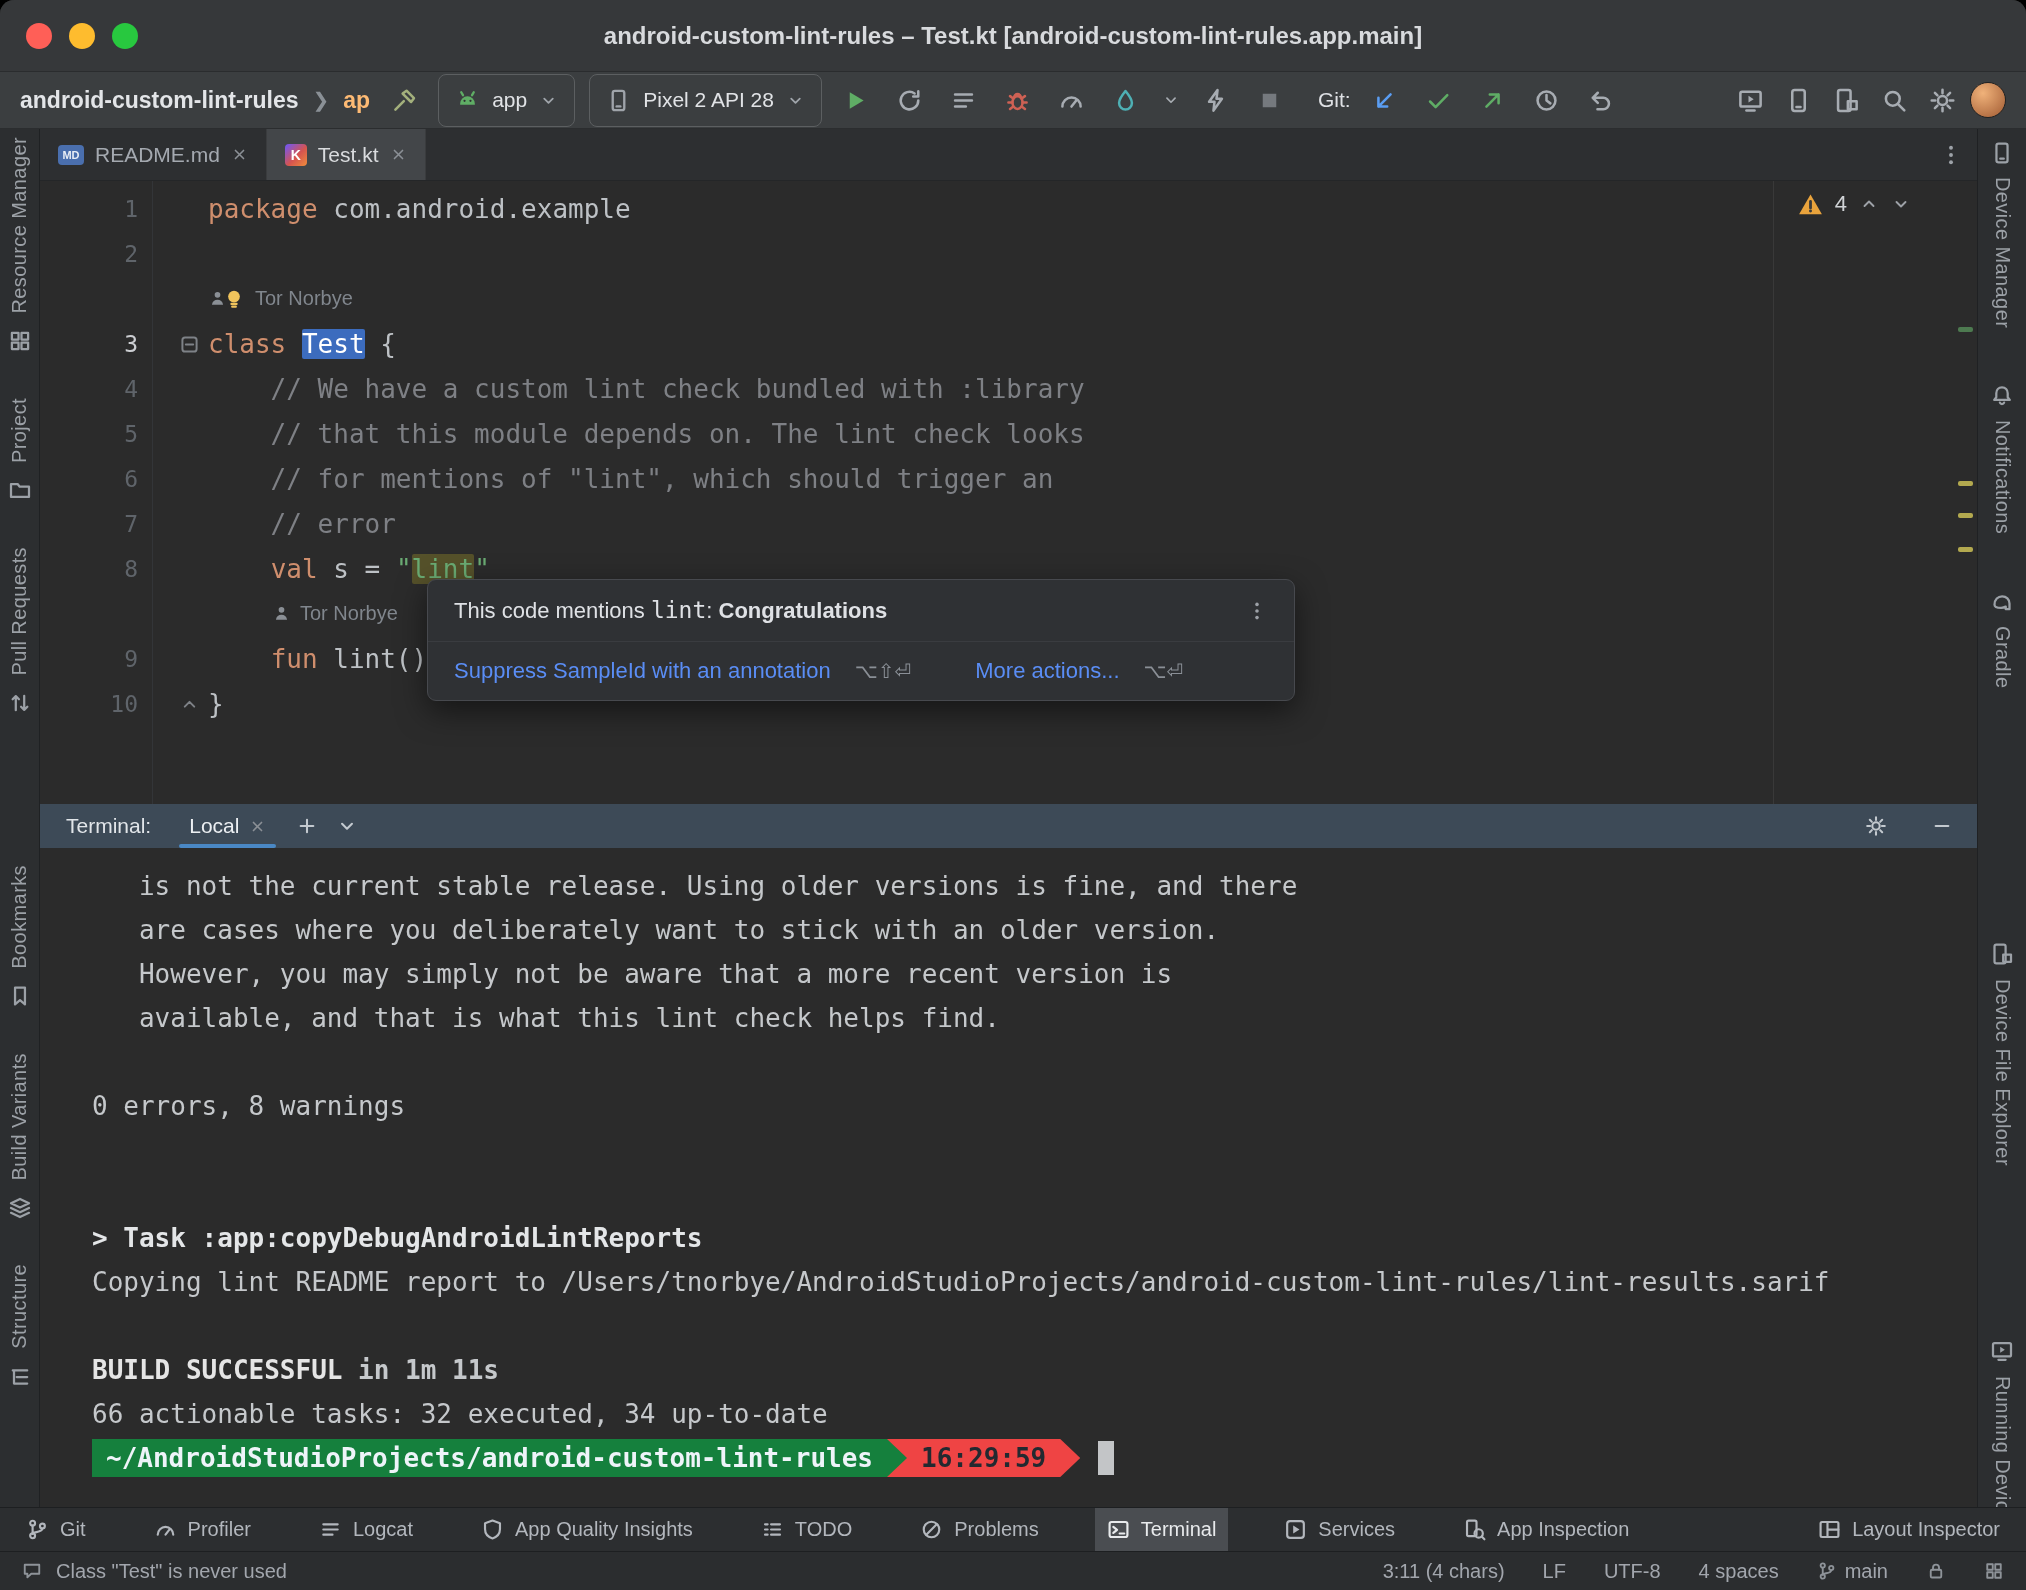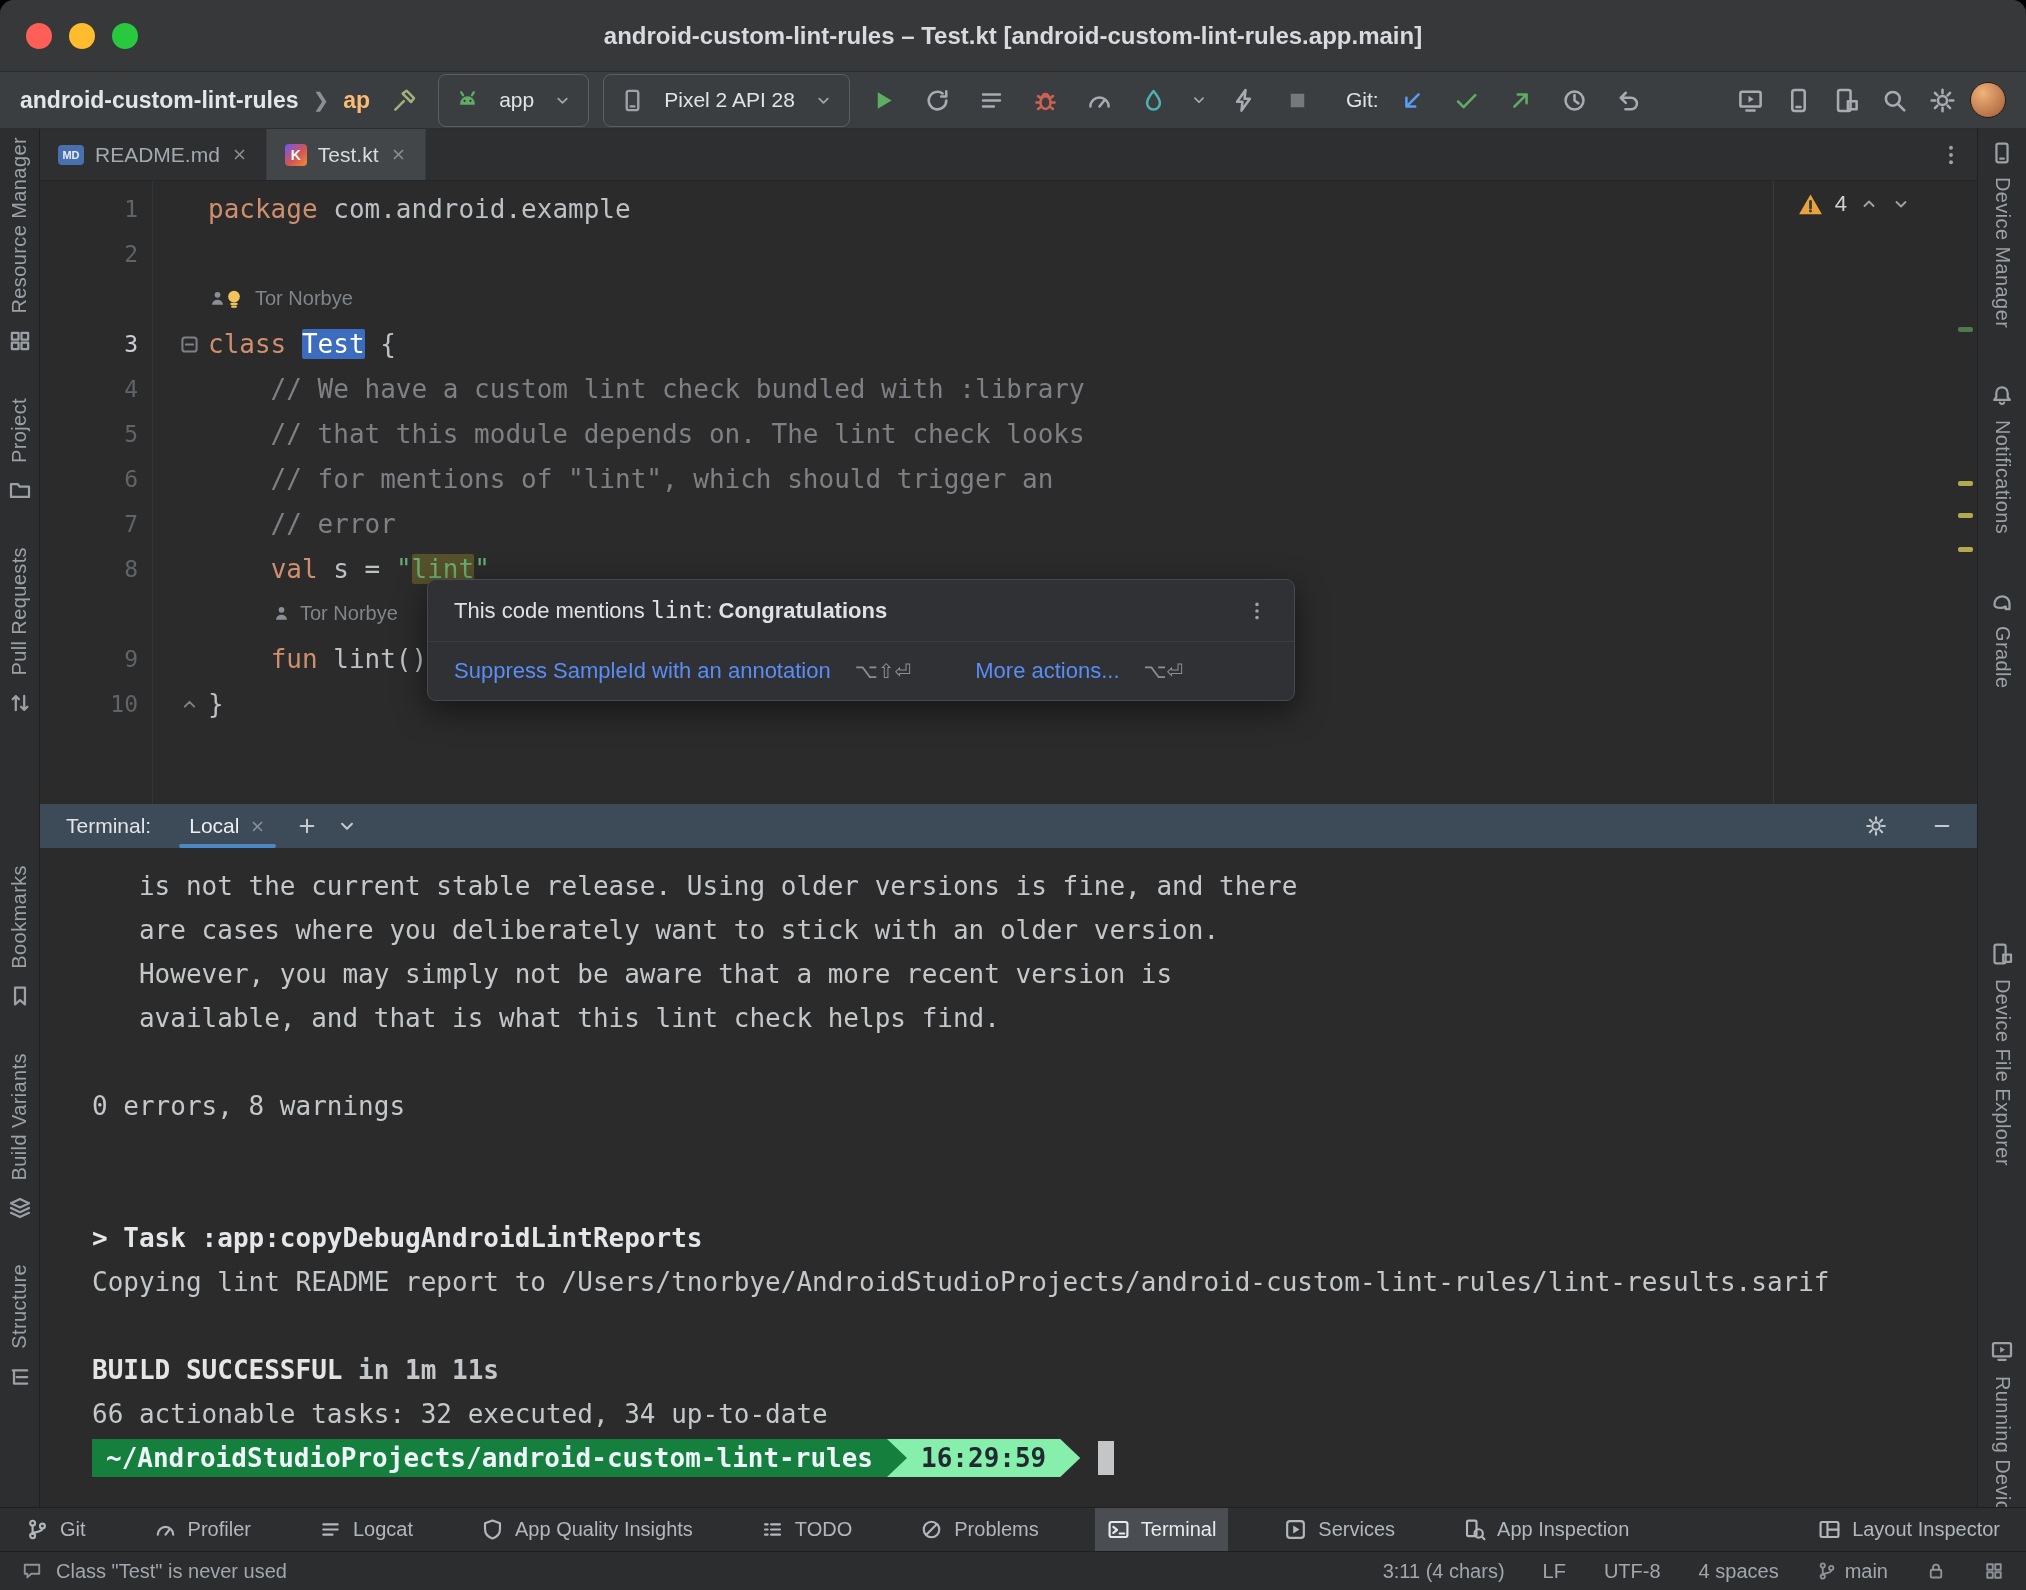--- a/index.html
+++ b/index.html
@@ -14,21 +14,21 @@
   .l-red{background:#ff5f57}.l-yellow{background:#febc2e}.l-green{background:#28c83f}
   .wtitle{color:#d8dadd;font-weight:bold;font-size:24px;}
 
   
   .toolbar{height:57px;background:#3b3e40;flex:0 0 auto;display:flex;align-items:center;padding:0 20px;gap:14px;border-bottom:1px solid #2b2d2f;}
   .crumb{color:#e3e5e8;font-weight:bold;font-size:23px;}
   .crumb-sep{color:#8a9096;font-size:20px;}
   .crumb2{color:#fdba74;font-weight:bold;font-size:23px;}
   .tbic{font-size:27px;color:#a7acb2;display:inline-flex;align-items:center;justify-content:center;width:40px;height:40px;border-radius:8px;}
   .hammer{color:#a3b07c;}
-  .dd{height:53px;border:1px solid #5c5f61;border-radius:8px;display:flex;align-items:center;gap:19px;padding:0 16px;color:#e1e3e6;font-size:21px;}
+  .dd{height:53px;border:1px solid #5c5f61;border-radius:8px;display:flex;align-items:center;gap:12px;padding:0 16px;color:#e1e3e6;font-size:21px;}
   .dd .ddic{font-size:25px;color:#9fa4aa;display:inline-flex;}
   .dd .chev{font-size:19px;color:#9fa4aa;display:inline-flex;}
   .c-green{color:#5fad65}.c-blue{color:#5a9df2}.c-red{color:#ce6154}.c-teal{color:#4eb0b4}.c-dim{color:#75797e}
   .gitlabel{color:#dfe1e5;font-size:21px;margin-left:14px;}
   .tb-right{margin-left:auto;display:flex;align-items:center;gap:8px;}
   .avatar{width:36px;height:36px;border-radius:50%;background:radial-gradient(circle at 35% 30%,#f0b27a,#a05a32);border:1px solid #222;}
 
   
   .main-row{flex:1;display:flex;min-height:0;}
   .stripe{width:40px;background:#2c2e30;flex:0 0 auto;display:flex;flex-direction:column;align-items:center;overflow:hidden;}
@@ -91,21 +91,21 @@
 
   
   .terminal{flex:1;background:#2b2b2b;padding:16px 0 0 52px;overflow:hidden;font-family:"DejaVu Sans Mono",monospace;}
   .trow{height:44px;line-height:44px;font-size:26px;color:#c5c8cb;white-space:pre;}
   .trow.b{font-weight:bold;color:#e4e6e8;}
   .grn{color:#e5e5e5;}
   .b{font-weight:bold;}
   .prompt-row{height:44px;display:flex;align-items:center;font-size:26px;}
   .pseg{height:38px;line-height:38px;display:inline-block;font-weight:bold;font-family:"DejaVu Sans Mono",monospace;position:relative;}
   .p1{background:#15803d;color:#eef4f9;padding:0 34px 0 14px;clip-path:polygon(0 0,calc(100% - 20px) 0,100% 50%,calc(100% - 20px) 100%,0 100%);z-index:2;}
-  .p2{background:#86efac;color:#232930;padding:0 34px;margin-left:-20px;clip-path:polygon(0 0,calc(100% - 20px) 0,100% 50%,calc(100% - 20px) 100%,0 100%);z-index:1;}
+  .p2{background:#ef4444;color:#232930;padding:0 34px;margin-left:-20px;clip-path:polygon(0 0,calc(100% - 20px) 0,100% 50%,calc(100% - 20px) 100%,0 100%);z-index:1;}
   .tcursor{width:16px;height:34px;background:#c3c5c7;margin-left:18px;display:inline-block;}
 
   
   .bottom-bar{height:44px;background:#2c2e30;border-top:1px solid #1d1f21;flex:0 0 auto;display:flex;align-items:stretch;padding:0 14px;gap:44px;}
   .bb-left{display:flex;align-items:stretch;gap:44px;}
   .bb-right{margin-left:auto;display:flex;align-items:stretch;}
   .bitem{display:flex;align-items:center;gap:11px;color:#b3b7bd;font-size:20px;padding:0 12px;cursor:default;}
   .bitem.active{background:#4a4d51;color:#e8eaec;}
   .bic{font-size:23px;display:inline-flex;}
 

